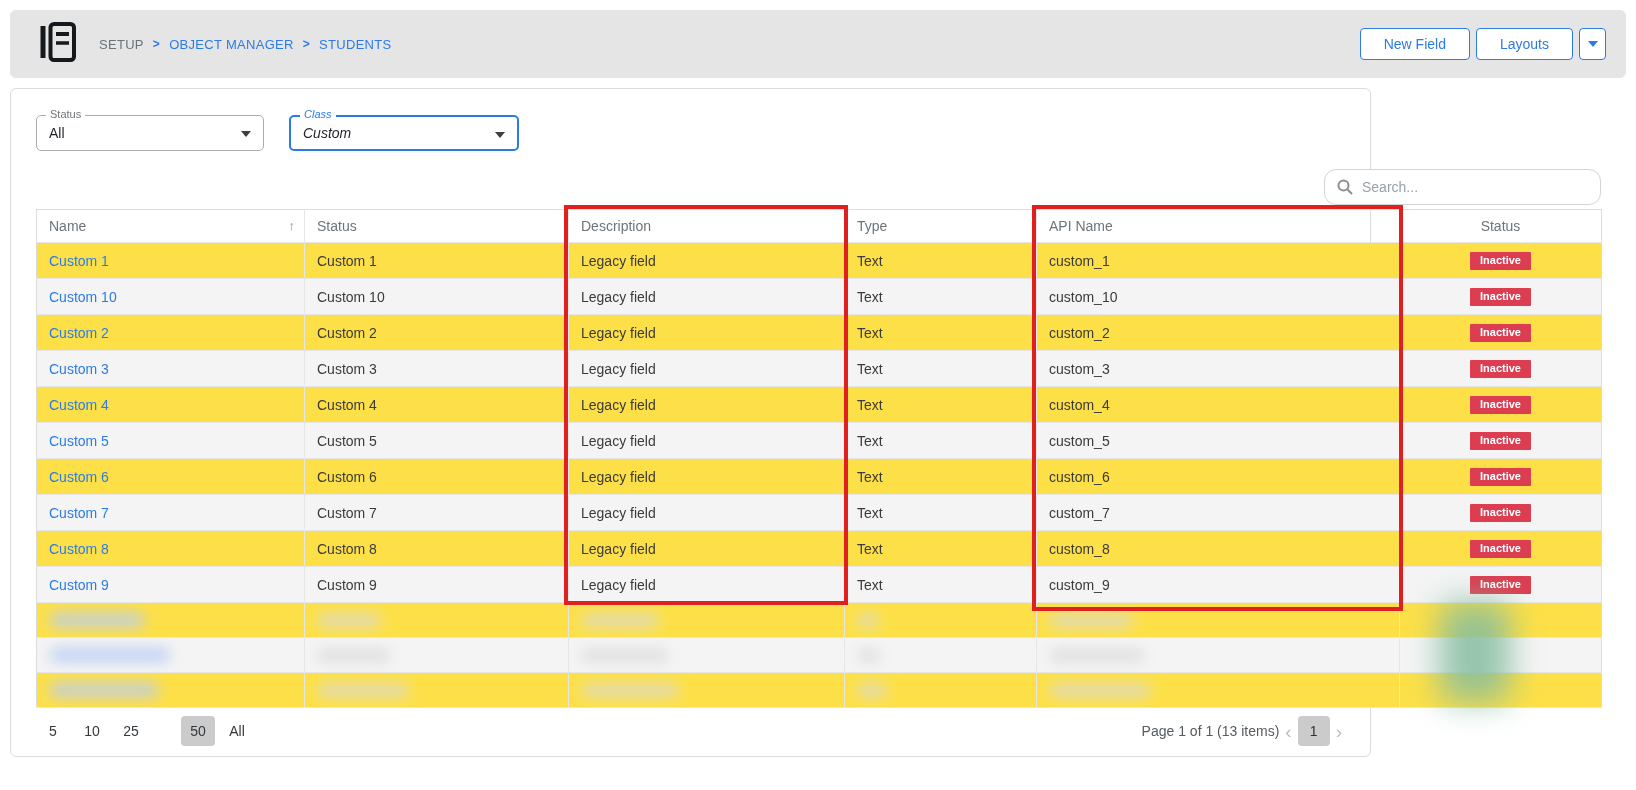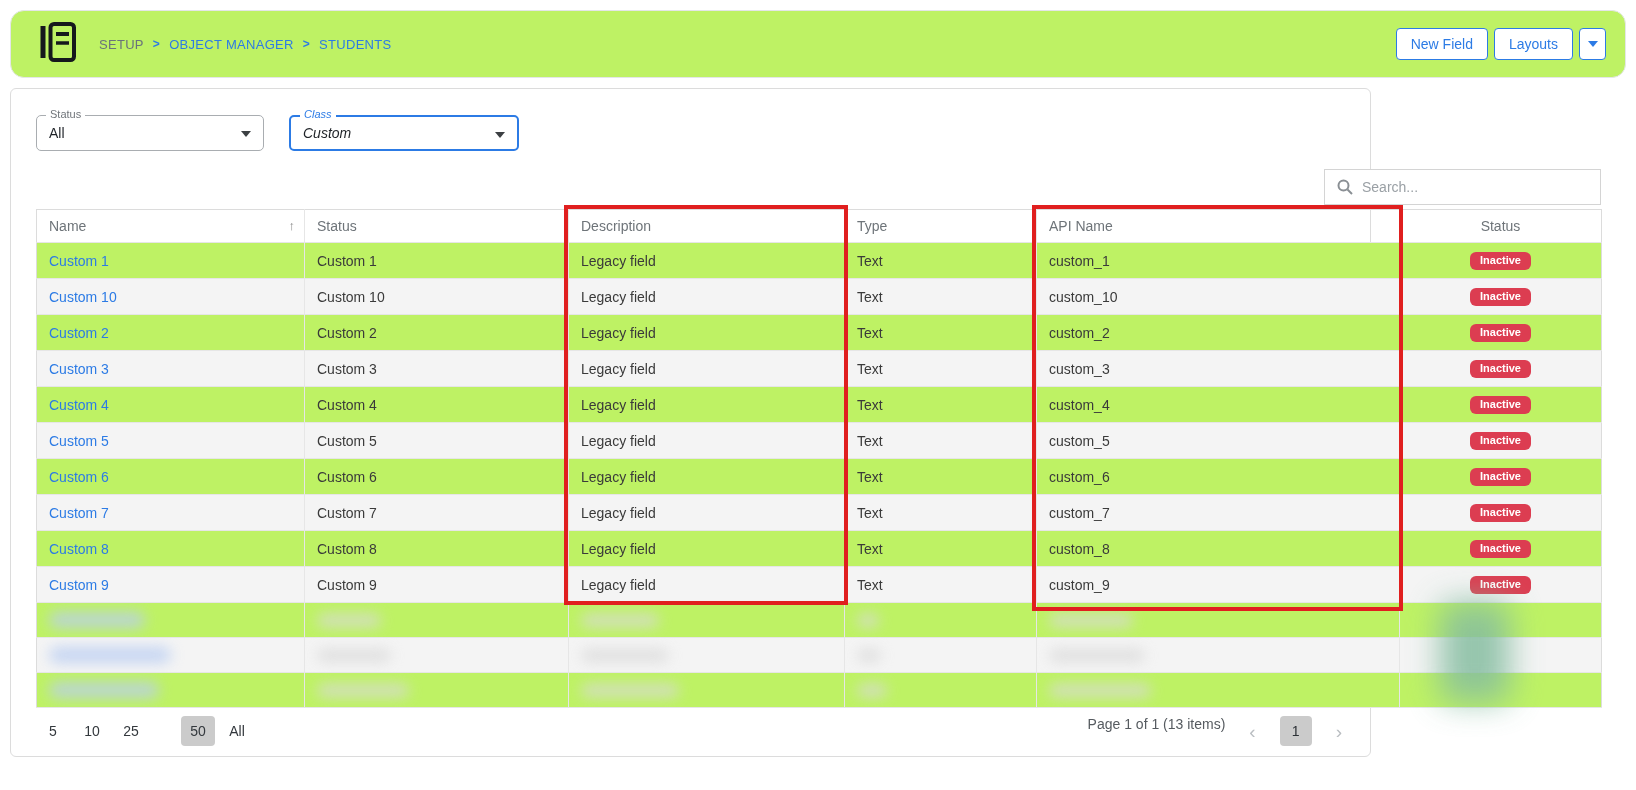--- a/index.html
+++ b/index.html
@@ -1,31 +1,31 @@
 <!DOCTYPE html>
 <html><head>
 <meta charset="utf-8">
 <style>
   * { margin:0; padding:0; box-sizing:border-box; }
   html,body { width:1636px; height:790px; background:#fff; overflow:hidden;
     font-family:"Liberation Sans","DejaVu Sans",sans-serif; }
 
   
   .topbar { position:absolute; left:10px; top:10px; width:1616px; height:68px;
-    background:#bef264; border:1px solid #e4e6e8; border-radius:14px;
+    background:#e5e5e5; border:1px solid #e4e6e8; border-radius:6px;
     display:flex; align-items:center; }
   .obj-icon { margin-left:28px; margin-right:22px; flex:0 0 auto; }
   .head-text { display:flex; flex-direction:column; gap:2px; }
   .breadcrumb { display:flex; align-items:center; gap:9px; font-size:13px; letter-spacing:.3px; }
   .crumb-static { color:#6a737b; }
   .crumb-link { color:#2c7be5; text-decoration:none; cursor:pointer; }
   .crumb-sep { color:#2c7be5; font-weight:bold; font-size:12px; }
   .page-title { font-size:21px; font-weight:bold; color:#181b1f; }
   .topbar-actions { margin-left:auto; margin-right:19px; display:flex; gap:6px; align-items:center; }
-  .btn { height:32px; padding:0 14px; background:#fff; border:1px solid #2c7be5;
+  .btn { height:32px; padding:0 23px; background:#fff; border:1px solid #2c7be5;
     border-radius:4px; color:#2c7be5; font-size:14px; cursor:pointer;
     display:flex; align-items:center; justify-content:center;
     font-family:"Liberation Sans","DejaVu Sans",sans-serif; }
   .btn-caret { width:27px; padding:0; }
   .caret-down { width:0; height:0; border-left:5px solid transparent;
     border-right:5px solid transparent; border-top:6px solid #2c7be5; }
 
   
   .card { position:absolute; left:10px; top:88px; width:1361px; height:669px;
     background:#fff; border:1px solid #dcdcdc; border-radius:6px; }
@@ -40,43 +40,43 @@
     border-left:5px solid transparent; border-right:5px solid transparent;
     border-top:6px solid #3c4043; }
   .fselect.active { border:2px solid #2c7be5;font-style:italic; }
   .fselect.active .flabel { color:#2c7be5; top:-9px; }
   .fselect.active .fvalue { line-height:32px; }
   #status-select { left:25px; top:26px; width:228px; }
   #class-select  { left:278px; top:26px; width:230px; }
 
   
   .search-box { position:absolute; left:1313px; top:80px; width:277px; height:36px;
-    border:1px solid #d4d4d4; border-radius:0; display:flex; align-items:center;
+    border:1px solid #d4d4d4; border-radius:12px; display:flex; align-items:center;
     padding:0 12px; background:#fff; }
   .search-box input { border:none; outline:none; flex:1; font-size:14px; color:#333;
     margin-left:9px; font-family:"Liberation Sans","DejaVu Sans",sans-serif; }
   .search-box input::placeholder { color:#9aa0a5; }
 
   
   .table-wrap { position:absolute; left:25px; top:120px; width:1565px; }
   table { border-collapse:collapse; table-layout:fixed; width:1565px;
     border:1px solid #dcdcdc; }
   th, td { border-right:1px solid #e6e6e6; border-bottom:1px solid #e6e6e6;
     padding:0 0 0 12px; text-align:left; overflow:hidden; white-space:nowrap; }
   th:last-child, td:last-child { border-right:none; }
   thead tr { height:33px; }
   th { font-weight:normal; font-size:14px; color:#6e7479; }
-  tbody tr { height:36px; background:#bef264; }
+  tbody tr { height:36px; background:#fde047; }
   tbody tr.alt { background:#f4f4f4; }
   td { font-size:14px; color:#3a3a3a; }
   td a { color:#2c7be5; text-decoration:none; cursor:pointer; }
   th.c, td.c { text-align:center; padding-left:0; }
   .sort-arrow { float:right; margin-right:9px; color:#888; font-size:13px; }
   .badge { display:inline-block; background:#dc3d51; color:#fff; font-size:11px;
-    font-weight:bold; padding:3px 10px 4px; border-radius:6px; line-height:1; }
+    font-weight:bold; padding:3px 10px 4px; border-radius:1px; line-height:1; }
 
   
   tbody tr.blurred { height:35px; }
   .blob { border-radius:8px; filter:blur(7px); opacity:.8; }
   .blob.b-blue { background:#b9cdf2; height:16px; }
   .blob.b-gray { background:#d9d9d9; height:13px; }
   .green-blob { position:absolute; left:1429px; top:513px; width:70px; height:100px;
     background:#85bda0; filter:blur(16px); opacity:.85; border-radius:10px; }
 
   
@@ -85,21 +85,21 @@
   #hl-api { left:1021px; top:116px; width:371px; height:406px; }
 
   
   .pagination { position:absolute; left:25px; right:26px; top:623px; height:38px;
     display:flex; align-items:center; justify-content:space-between; }
   .page-sizes { display:flex; align-items:center; gap:5px; }
   .psize { min-width:34px; height:30px; display:flex; align-items:center; justify-content:center;
     font-size:14px; color:#33383d; cursor:pointer; border-radius:4px; background:transparent;
     border:none; font-family:"Liberation Sans","DejaVu Sans",sans-serif; }
   .psize.selected { background:#cbcbcb;margin-left:28px; }
-  .page-nav { display:flex; gap:22px; }
+  .page-nav { display:flex; align-items:center; gap:4px; }
   .page-info { font-size:14px; color:#565b60; }
   .chev { font-size:19px; color:#b9bdc1; cursor:pointer; background:none; border:none;
     line-height:1; padding:0 2px; font-family:"Liberation Sans","DejaVu Sans",sans-serif; }
   .page-num { width:32px; height:30px; background:#cbcbcb; border:none; border-radius:4px;
     font-size:14px; color:#2c3136; display:flex; align-items:center; justify-content:center;
     cursor:pointer; font-family:"Liberation Sans","DejaVu Sans",sans-serif; }
 </style>
 </head>
 <body>
 

